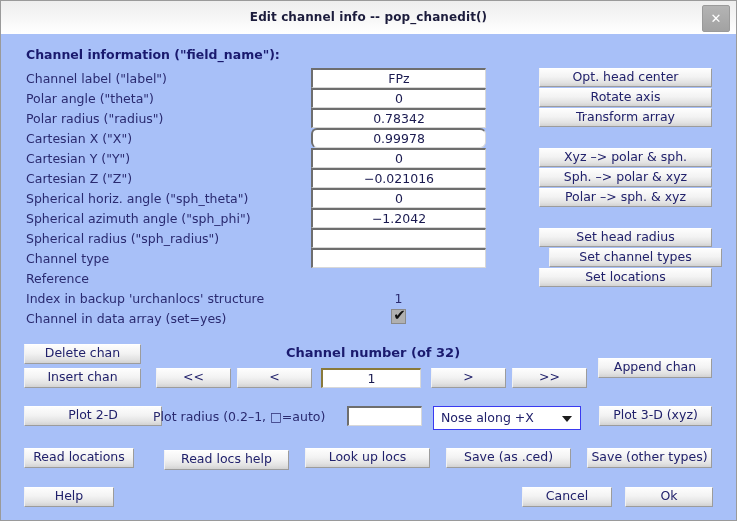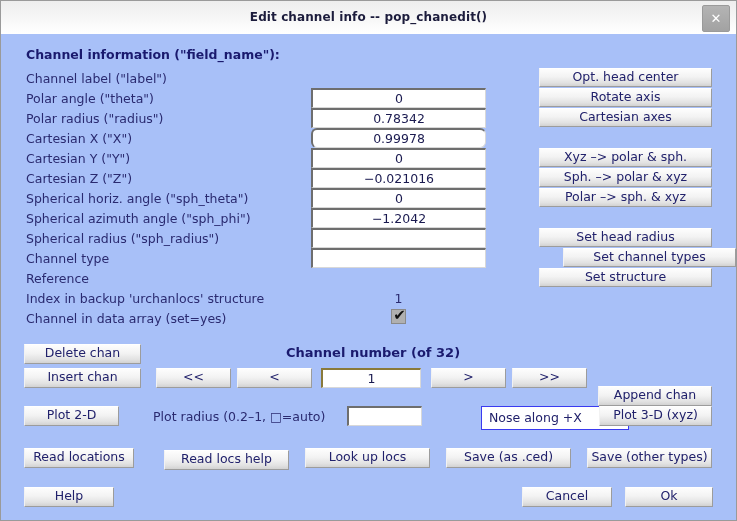--- a/index.html
+++ b/index.html
@@ -184,20 +184,21 @@
     <div class="lbl" style="left:25px; top:117px;">Cartesian Y ("Y")</div>
     <div class="lbl" style="left:25px; top:137px;">Cartesian Z ("Z")</div>
     <div class="lbl" style="left:25px; top:157px;">Spherical horiz. angle ("sph_theta")</div>
     <div class="lbl" style="left:25px; top:177px;">Spherical azimuth angle ("sph_phi")</div>
     <div class="lbl" style="left:25px; top:197px;">Spherical radius ("sph_radius")</div>
     <div class="lbl" style="left:25px; top:217px;">Channel type</div>
     <div class="lbl" style="left:25px; top:237px;">Reference</div>
     <div class="lbl" style="left:25px; top:257px;">Index in backup 'urchanlocs' structure</div>
     <div class="lbl" style="left:25px; top:277px;">Channel in data array (set=yes)</div>
 
+    <div class="field" style="left:310px; top:34px;  width:175px; height:20px;">FPz</div>
     <div class="field" style="left:310px; top:54px;  width:175px; height:20px;">0</div>
     <div class="field" style="left:310px; top:74px;  width:175px; height:20px;">0.78342</div>
     <div class="field" style="left:310px; top:94px;  width:175px; height:20px;border-radius:6px;">0.99978</div>
     <div class="field" style="left:310px; top:114px; width:175px; height:20px;">0</div>
     <div class="field" style="left:310px; top:134px; width:175px; height:20px;">−0.021016</div>
     <div class="field" style="left:310px; top:154px; width:175px; height:20px;">0</div>
     <div class="field" style="left:310px; top:174px; width:175px; height:20px;">−1.2042</div>
     <div class="field" style="left:310px; top:194px; width:175px; height:20px;"></div>
     <div class="field" style="left:310px; top:214px; width:175px; height:20px;"></div>
 
@@ -207,41 +208,41 @@
       <div class="tick">✔</div>
     </div>
 
     <div class="btn" style="left:538px; top:34px;  width:173px; height:19px;">
         <span>Opt. head center</span>
       </div>
     <div class="btn" style="left:538px; top:54px;  width:173px; height:19px;">
         <span>Rotate axis</span>
       </div>
     <div class="btn" style="left:538px; top:74px;  width:173px; height:19px;">
-        <span>Cartesian axes</span>
+        <span>Transform array</span>
       </div>
 
     <div class="btn" style="left:538px; top:114px; width:173px; height:19px;">
         <span>Xyz –&gt; polar &amp; sph.</span>
       </div>
     <div class="btn" style="left:538px; top:134px; width:173px; height:19px;">
         <span>Sph. –&gt; polar &amp; xyz</span>
       </div>
     <div class="btn" style="left:538px; top:154px; width:173px; height:19px;">
         <span>Polar –&gt; sph. &amp; xyz</span>
       </div>
 
     <div class="btn" style="left:538px; top:194px; width:173px; height:19px;">
         <span>Set head radius</span>
       </div>
-    <div class="btn" style="left:562px; top:214px; width:173px; height:19px;">
+    <div class="btn" style="left:548px; top:214px; width:173px; height:19px;">
         <span>Set channel types</span>
       </div>
     <div class="btn" style="left:538px; top:234px; width:173px; height:19px;">
-        <span>Set structure</span>
+        <span>Set locations</span>
       </div>
 
     <div class="lbl bold" style="left:285px; top:311px; font-size:13px;">Channel number (of 32)</div>
 
     <div class="btn" style="left:23px; top:310px; width:117px; height:20px;">
         <span>Delete chan</span>
       </div>
     <div class="btn" style="left:23px; top:334px; width:117px; height:20px;">
         <span>Insert chan</span>
       </div>
@@ -254,31 +255,31 @@
       </div>
 
     <div class="field" style="left:320px; top:334px; width:100px; height:20px; border-top-color:#8a7a3a; border-left-color:#8a7a3a;">1</div>
 
     <div class="btn" style="left:430px; top:334px; width:75px; height:20px;">
         <span>&gt;</span>
       </div>
     <div class="btn" style="left:511px; top:334px; width:75px; height:20px;">
         <span>&gt;&gt;</span>
       </div>
-    <div class="btn" style="left:597px; top:352px; width:114px; height:20px;">
+    <div class="btn" style="left:597px; top:324px; width:114px; height:20px;">
         <span>Append chan</span>
       </div>
 
-    <div class="btn" style="left:23px; top:372px; width:95px; height:20px;">
+    <div class="btn" style="left:23px; top:372px; width:138px; height:20px;">
         <span>Plot 2-D</span>
       </div>
     <div class="lbl" style="left:152px; top:375px;">Plot radius (0.2–1, □=auto)</div>
     <div class="field" style="left:346px; top:372px; width:75px; height:20px;"></div>
 
-    <div id="dropdown" style="left:432px; top:372px; width:148px; height:24px;margin-left:48px;">
+    <div id="dropdown" style="left:432px; top:372px; width:148px; height:24px;">
       <span class="dd-text">Nose along +X</span>
       <span class="dd-arrow"></span>
     </div>
 
     <div class="btn" style="left:598px; top:372px; width:113px; height:20px;">
         <span>Plot 3-D (xyz)</span>
       </div>
 
     <div class="btn" style="left:23px;  top:414px; width:110px; height:20px;">
         <span>Read locations</span>

